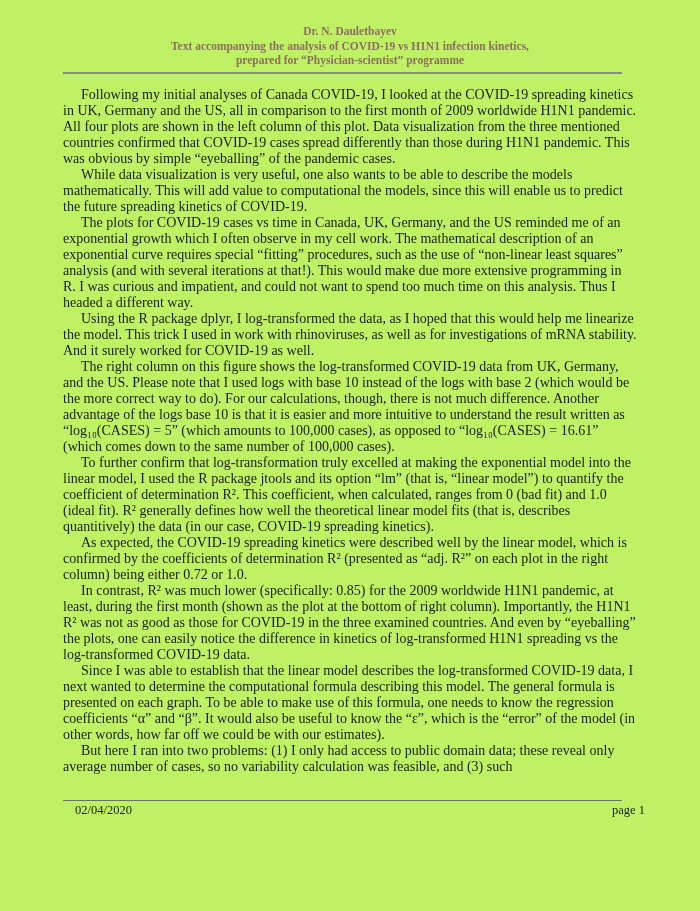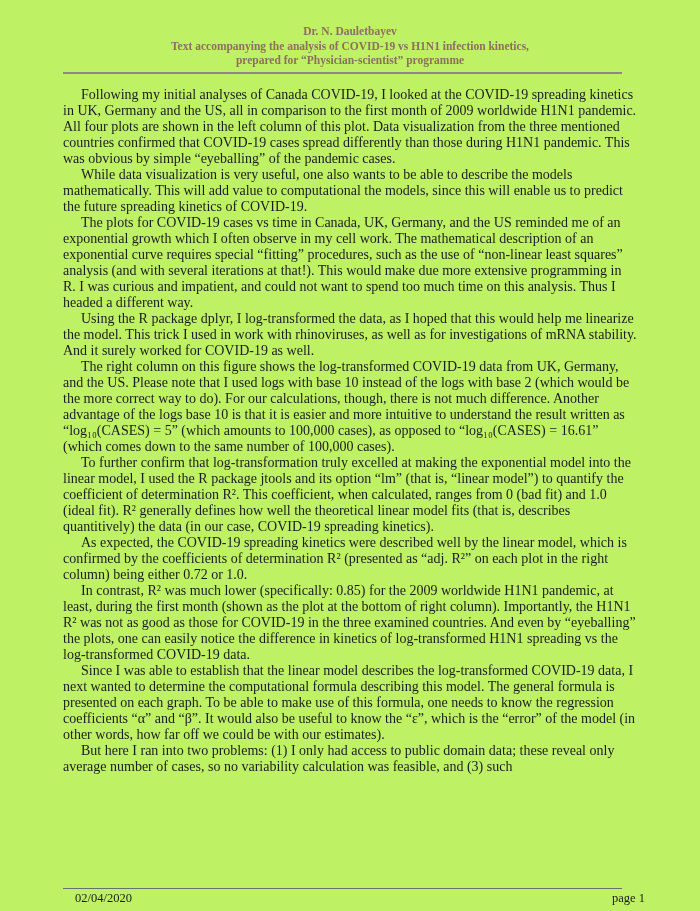--- a/index.html
+++ b/index.html
@@ -46,21 +46,21 @@
     text-align: left;
   }
   .doc-body p {
     margin: 0;
     padding: 0;
     text-indent: 18px;
   }
   
   .doc-footer {
     position: absolute;
-    top: 888px;
+    top: 800px;
     left: 63px;
     width: 582px;
   }
   .doc-footer .footer-rule {
     width: 559px;
     border-top: 1.5px solid #6e6e6e;
     height: 0;
   }
   .doc-footer .footer-row {
     display: flex;

